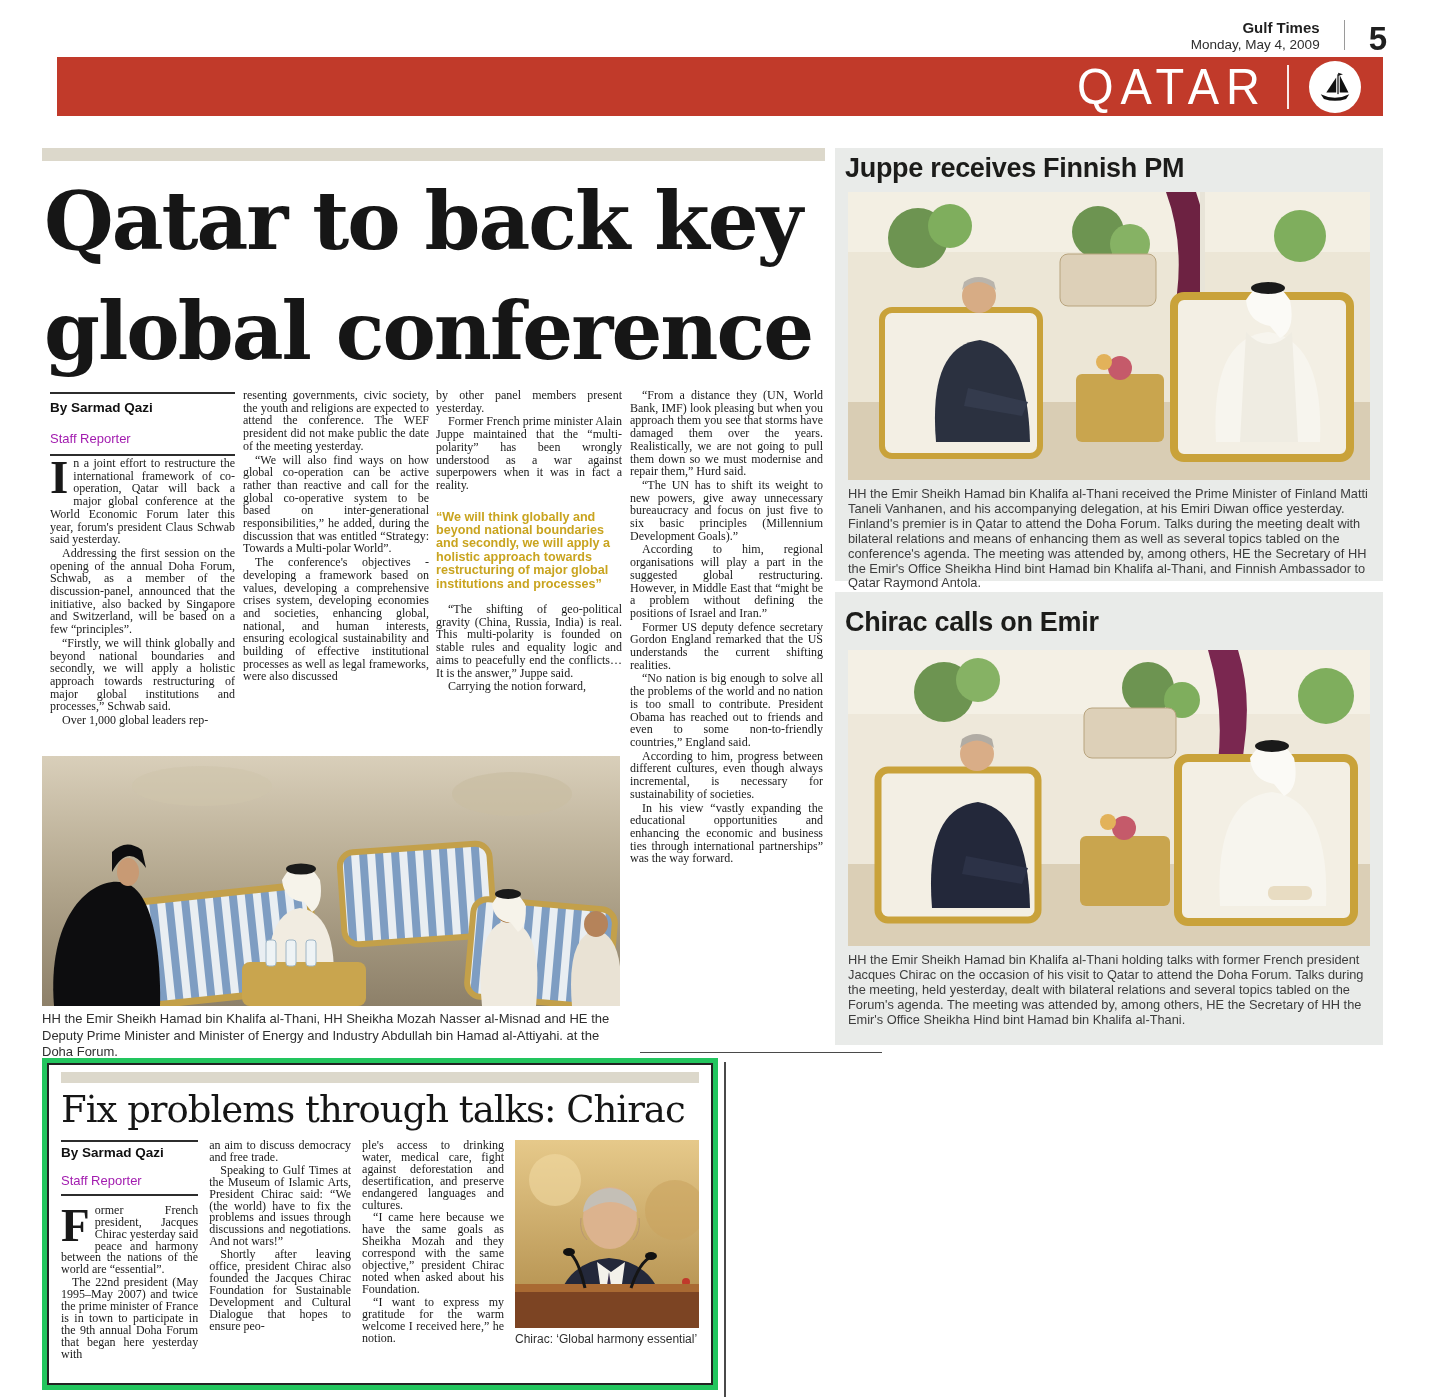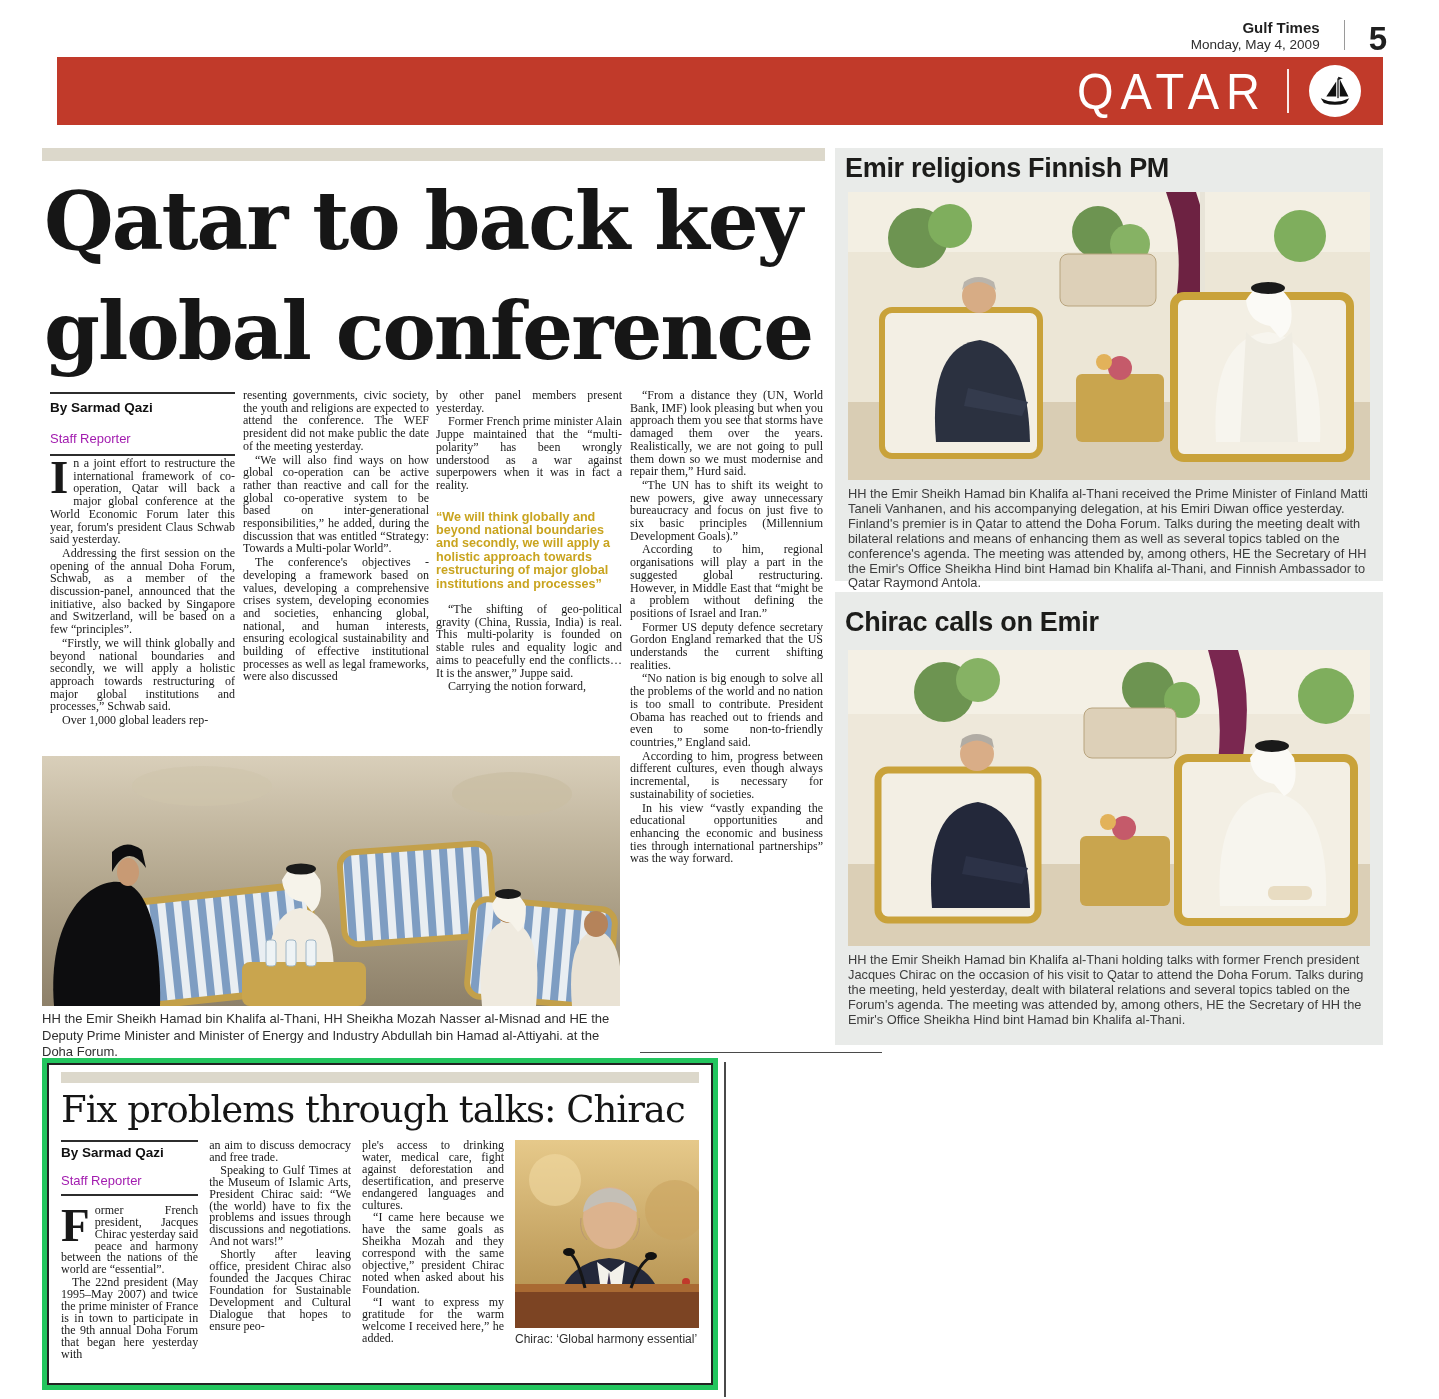--- a/index.html
+++ b/index.html
@@ -8,21 +8,21 @@
 
   
   .masthead{position:absolute;top:20px;right:52px;display:flex;align-items:flex-start;gap:24px;}
   .mast-text{text-align:right;font-family:"Liberation Sans",sans-serif;line-height:1.12;}
   .mast-paper{font-weight:bold;font-size:15px;color:#1f1f1f;}
   .mast-date{font-size:13.5px;color:#2e2e2e;}
   .mast-div{width:1px;height:30px;background:#9a9a9a;}
   .mast-page{font-family:"Liberation Sans",sans-serif;font-size:33px;font-weight:bold;color:#1f1f1f;}
 
   
-  .banner{position:absolute;left:57px;top:57px;width:1326px;height:68px;background:#c13a2a;
+  .banner{position:absolute;left:57px;top:57px;width:1326px;height:59px;background:#c13a2a;
           display:flex;align-items:center;justify-content:flex-end;gap:20px;
           padding-right:22px;box-sizing:border-box;}
   .banner-title{color:#fff;font-family:"Liberation Sans",sans-serif;font-size:47px;font-weight:400;
                 letter-spacing:7px;line-height:1;transform:scaleY(1.05);}
   .banner-div{width:2px;height:44px;background:rgba(255,255,255,.9);}
   .logo-circle{width:52px;height:52px;border-radius:50%;background:#fff;
                display:flex;align-items:center;justify-content:center;}
 
   
   .topbar{position:absolute;left:42px;top:148px;width:783px;height:13px;background:#dcd8cb;}
@@ -193,21 +193,21 @@
       <ellipse cx="554" cy="168" rx="12" ry="13" fill="#b5835a"></ellipse>
       <rect x="200" y="206" width="124" height="44" rx="8" fill="#c9a54e"></rect>
       <rect x="224" y="184" width="10" height="26" rx="3" fill="#eef3f5" stroke="#9fb6c6"></rect>
       <rect x="244" y="184" width="10" height="26" rx="3" fill="#eef3f5" stroke="#9fb6c6"></rect>
       <rect x="264" y="184" width="10" height="26" rx="3" fill="#eef3f5" stroke="#9fb6c6"></rect>
     </svg>
   </div>
   <div class="caption caption-main">HH the Emir Sheikh Hamad bin Khalifa al-Thani, HH Sheikha Mozah Nasser al-Misnad and HE the Deputy Prime Minister and Minister of Energy and Industry Abdullah bin Hamad al-Attiyahi. at the Doha Forum.</div>
 
   <div class="panel panel1"></div>
-  <h2 class="panel-headline ph1">Emir religions Finnish PM</h2>
+  <h2 class="panel-headline ph1">Juppe receives Finnish PM</h2>
   <div class="photo photo-fin">
     <svg viewBox="0 0 522 288" preserveAspectRatio="none">
       <rect width="522" height="288" fill="#ece6d6"></rect>
       <rect x="0" y="0" width="522" height="60" fill="#f3efe3"></rect>
       <rect x="0" y="210" width="522" height="78" fill="#d9cdb4"></rect>
       <circle cx="70" cy="46" r="30" fill="#6d9451"></circle>
         <circle cx="102" cy="34" r="22" fill="#7fae5d"></circle>
       <circle cx="250" cy="40" r="26" fill="#6d9451"></circle>
         <circle cx="282" cy="52" r="20" fill="#86b264"></circle>
       <circle cx="452" cy="44" r="26" fill="#7fae5d"></circle>
@@ -281,21 +281,21 @@
           <p class="ind">The 22nd president (May 1995–May 2007) and twice the prime minister of France is in town to participate in the 9th annual Doha Forum that began here yesterday with</p>
         </div>
         <div class="bcol bcolB">
           <p>an aim to discuss democracy and free trade.</p>
           <p class="ind">Speaking to Gulf Times at the Museum of Islamic Arts, President Chirac said: “We (the world) have to fix the problems and issues through discussions and negotiations. And not wars!”</p>
           <p class="ind">Shortly after leaving office, president Chirac also founded the Jacques Chirac Foundation for Sustainable Development and Cultural Dialogue that hopes to ensure peo-</p>
         </div>
         <div class="bcol bcolC">
           <p>ple's access to drinking water, medical care, fight against deforestation and desertification, and preserve endangered languages and cultures.</p>
           <p class="ind">“I came here because we have the same goals as Sheikha Mozah and they correspond with the same objective,” president Chirac noted when asked about his Foundation.</p>
-          <p class="ind">“I want to express my gratitude for the warm welcome I received here,” he added.</p>
+          <p class="ind">“I want to express my gratitude for the warm welcome I received here,” he notion.</p>
         </div>
         <div class="bphoto-wrap">
           <div class="photo-pod">
             <svg viewBox="0 0 184 188" preserveAspectRatio="none">
               <defs>
                 <linearGradient id="pbg" x1="0" y1="0" x2="0" y2="1">
                   <stop offset="0" stop-color="#e6c98a"></stop>
                     <stop offset="1" stop-color="#ad8947"></stop>
                 </linearGradient>
               </defs>

